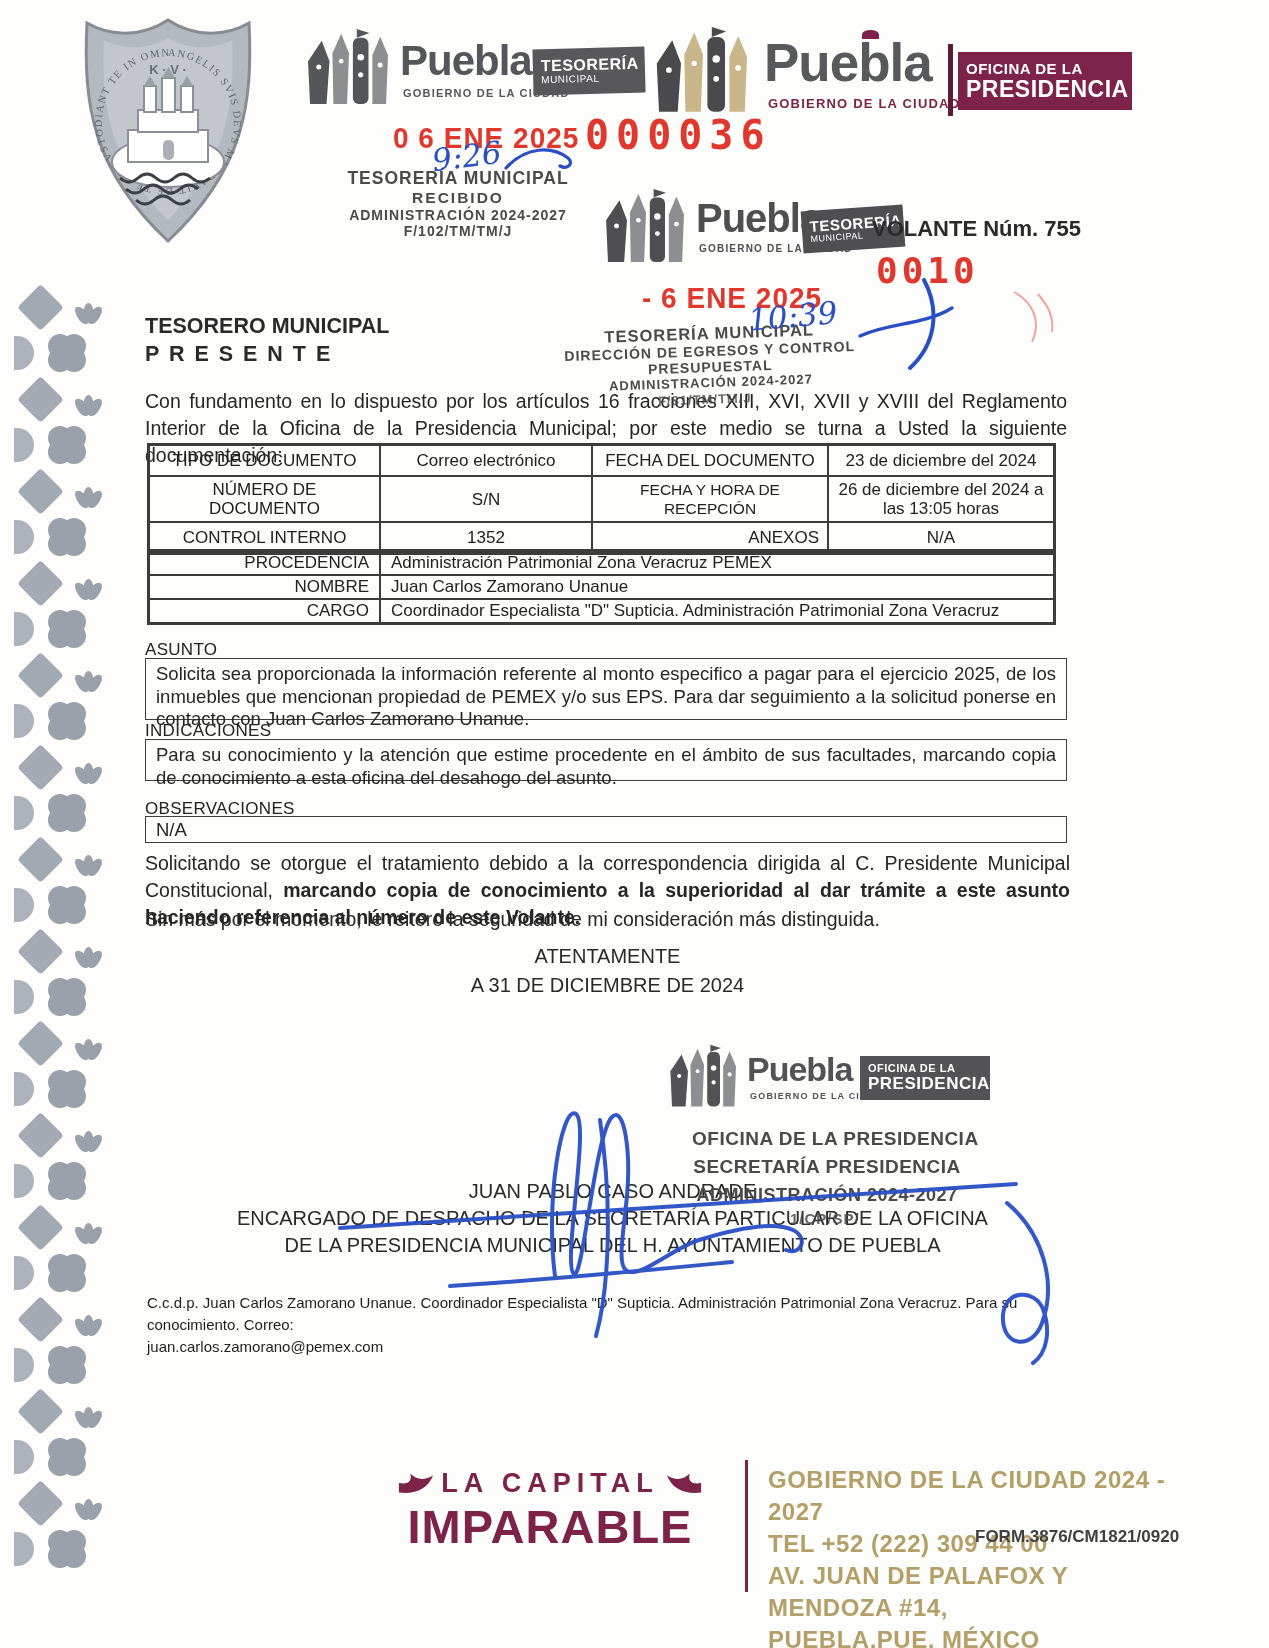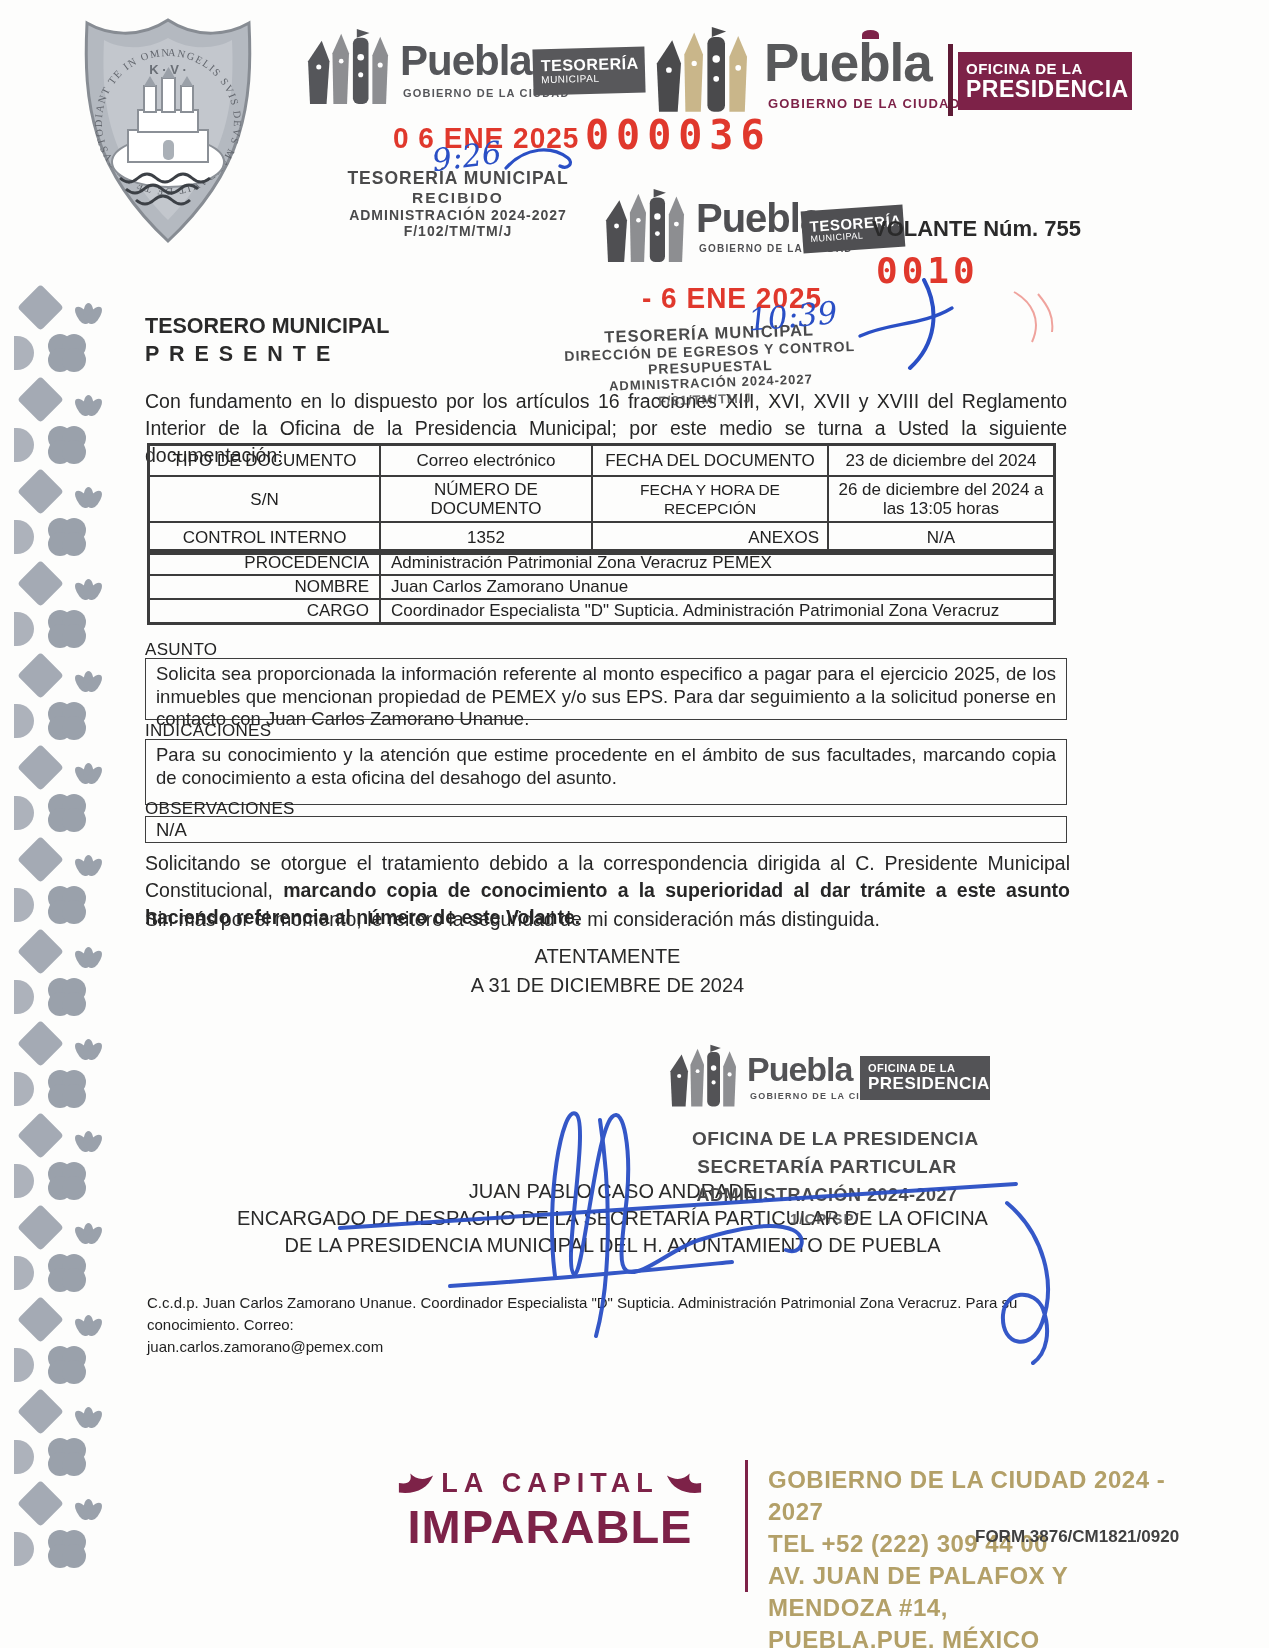--- a/index.html
+++ b/index.html
@@ -447,22 +447,22 @@
   <div class="abs h-line" style="left:145px;top:312px;">TESORERO MUNICIPAL</div>
   <div class="abs h-line" style="left:145px;top:340px;letter-spacing:2px;">P R E S E N T E</div>
 
   <div class="abs para" style="left:145px;top:388px;width:922px;">Con fundamento en lo dispuesto por los artículos 16 fracciones XIII, XVI, XVII y XVIII del Reglamento Interior de la Oficina de la Presidencia Municipal; por este medio se turna a Usted la siguiente documentación:</div>
 
   <div class="abs t1" style="left:147px;top:443px;width:909px;">
     <div class="c">TIPO DE DOCUMENTO</div>
     <div class="c">Correo electrónico</div>
     <div class="c">FECHA DEL DOCUMENTO</div>
     <div class="c">23 de diciembre del 2024</div>
+    <div class="c">NÚMERO DE DOCUMENTO</div>
     <div class="c">S/N</div>
-    <div class="c">NÚMERO DE DOCUMENTO</div>
     <div class="c" style="font-size:15.5px;">FECHA Y HORA DE RECEPCIÓN</div>
     <div class="c">26 de diciembre del 2024 a las 13:05 horas</div>
     <div class="c">CONTROL INTERNO</div>
     <div class="c">1352</div>
     <div class="c right">ANEXOS</div>
     <div class="c">N/A</div>
   </div>
 
   <div class="abs t2" style="left:147px;top:549px;width:909px;">
     <div class="c lab">PROCEDENCIA</div>
@@ -470,21 +470,21 @@
     <div class="c lab">NOMBRE</div>
     <div class="c">Juan Carlos Zamorano Unanue</div>
     <div class="c lab">CARGO</div>
     <div class="c">Coordinador Especialista "D" Supticia. Administración Patrimonial Zona Veracruz</div>
   </div>
 
   <div class="abs seclabel" style="left:145px;top:640px;">ASUNTO</div>
   <div class="abs secbox" style="left:145px;top:658px;width:922px;height:62px;">Solicita sea proporcionada la información referente al monto especifico a pagar para el ejercicio 2025, de los inmuebles que mencionan propiedad de PEMEX y/o sus EPS. Para dar seguimiento a la solicitud ponerse en contacto con Juan Carlos Zamorano Unanue.</div>
 
   <div class="abs seclabel" style="left:145px;top:721px;">INDICACIONES</div>
-  <div class="abs secbox" style="left:145px;top:739px;width:922px;height:66px;">Para su conocimiento y la atención que estime procedente en el ámbito de sus facultades, marcando copia de conocimiento a esta oficina del desahogo del asunto.</div>
+  <div class="abs secbox" style="left:145px;top:739px;width:922px;height:42px;">Para su conocimiento y la atención que estime procedente en el ámbito de sus facultades, marcando copia de conocimiento a esta oficina del desahogo del asunto.</div>
 
   <div class="abs seclabel" style="left:145px;top:799px;">OBSERVACIONES</div>
   <div class="abs secbox" style="left:145px;top:816px;width:922px;height:27px;padding-top:2px;">N/A</div>
 
   <div class="abs para" style="left:145px;top:850px;width:925px;">
     <span>Solicitando se otorgue el tratamiento debido a la correspondencia dirigida al C. Presidente Municipal Constitucional, </span><span style="font-weight:bold;">marcando copia de conocimiento a la superioridad al dar trámite a este asunto haciendo referencia al número de este Volante.</span>
   </div>
   <div class="abs para" style="left:145px;top:906px;width:925px;">Sin más por el momento, le reitero la seguridad de mi consideración más distinguida.</div>
 
   <div class="abs center-block" style="left:145px;top:942px;width:925px;font-size:20px;line-height:28.5px;">
@@ -508,21 +508,21 @@
     </div>
   <div class="abs wordmark" style="left:747px;top:1052px;font-size:34px;color:#535356;">Puebla</div>
   <div class="abs tagline" style="left:750px;top:1092px;font-size:9px;color:#535356;">GOBIERNO DE LA CIUDAD</div>
   <div class="abs brandbox" style="left:860px;top:1056px;width:130px;height:44px;background:#535356;">
     <span class="b2" style="font-size:11px;font-weight:bold;">OFICINA DE LA</span>
     <span class="b1" style="font-size:17px;">PRESIDENCIA</span>
   </div>
 
   <div class="abs stamptext" style="left:692px;top:1128px;width:270px;letter-spacing:.5px;">
     <div style="font-size:19px;white-space:nowrap;">OFICINA DE LA PRESIDENCIA</div>
-    <div style="font-size:19px;margin-top:6px;">SECRETARÍA PARTICULAR</div>
+    <div style="font-size:19px;margin-top:6px;">SECRETARÍA PRESIDENCIA</div>
     <div style="font-size:18px;margin-top:7px;white-space:nowrap;">ADMINISTRACIÓN 2024-2027</div>
   </div>
   <div class="abs stamptext" style="left:790px;top:1210px;font-size:15px;opacity:.85;">1/CP/SP/</div>
 
   <div class="abs center-block" style="left:145px;top:1178px;width:935px;font-size:20px;line-height:27px;">
     <div>JUAN PABLO CASO ANDRADE</div>
     <div>ENCARGADO DE DESPACHO DE LA SECRETARÍA PARTICULAR DE LA OFICINA</div>
     <div>DE LA PRESIDENCIA MUNICIPAL DEL H. AYUNTAMIENTO DE PUEBLA</div>
   </div>
 

